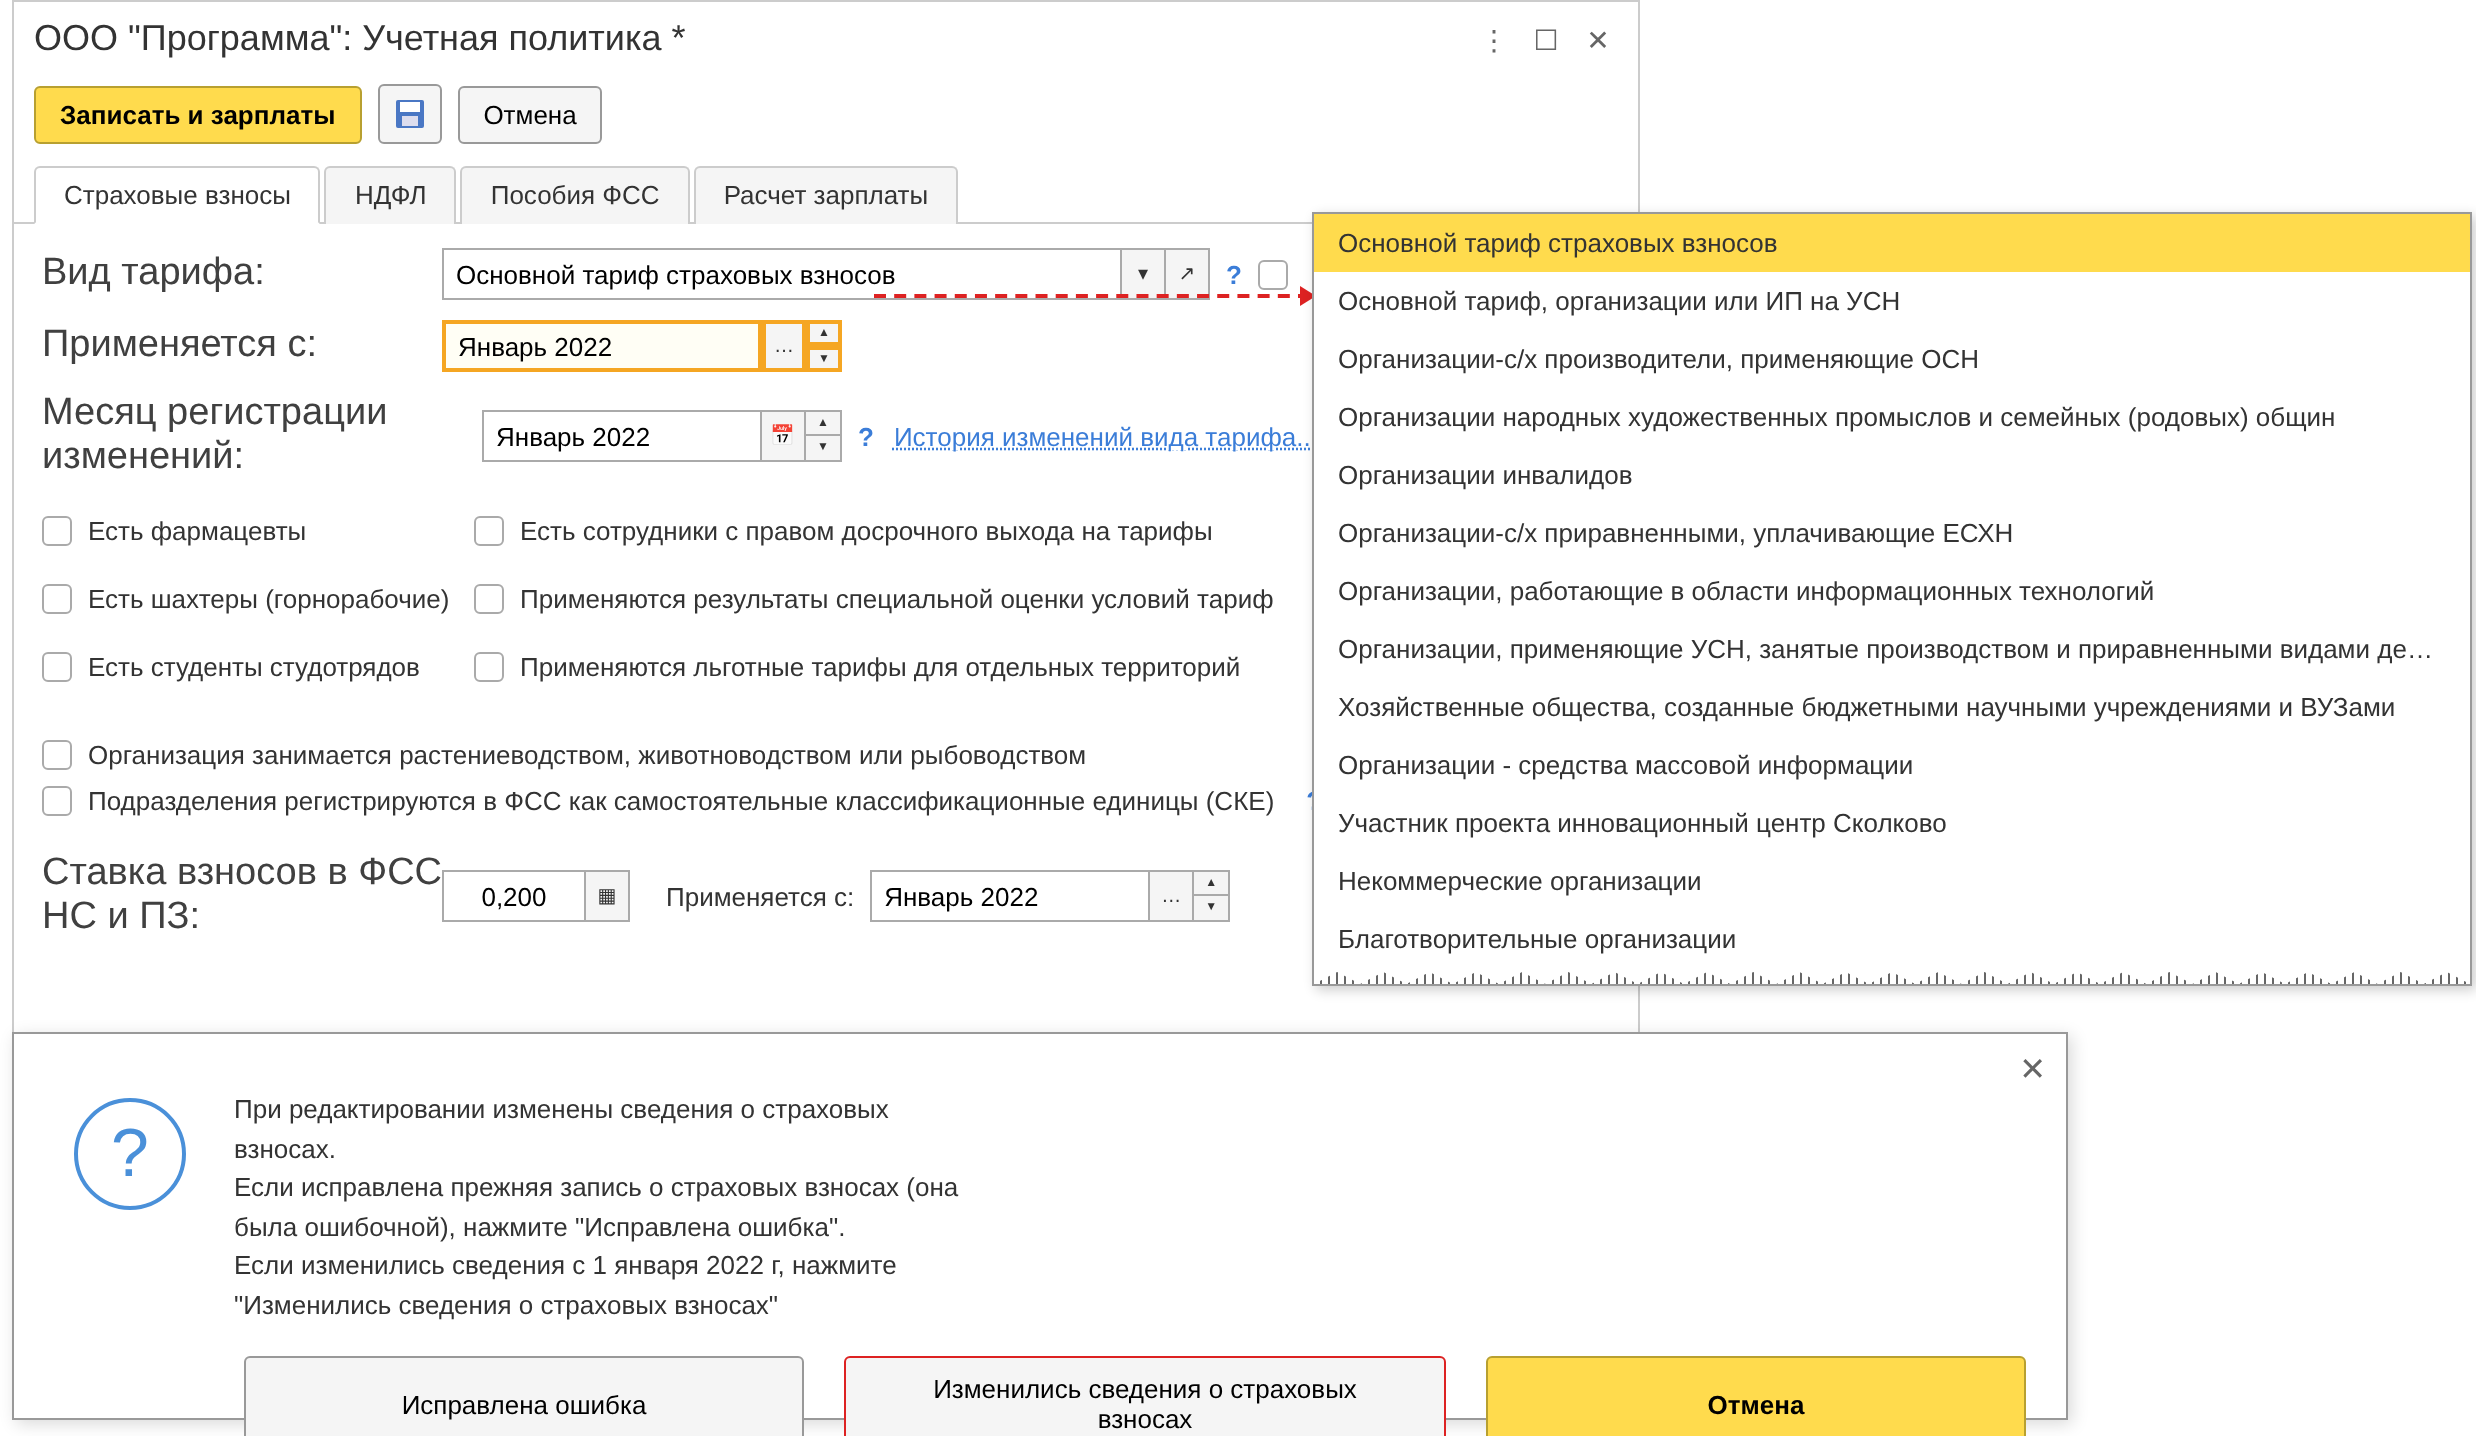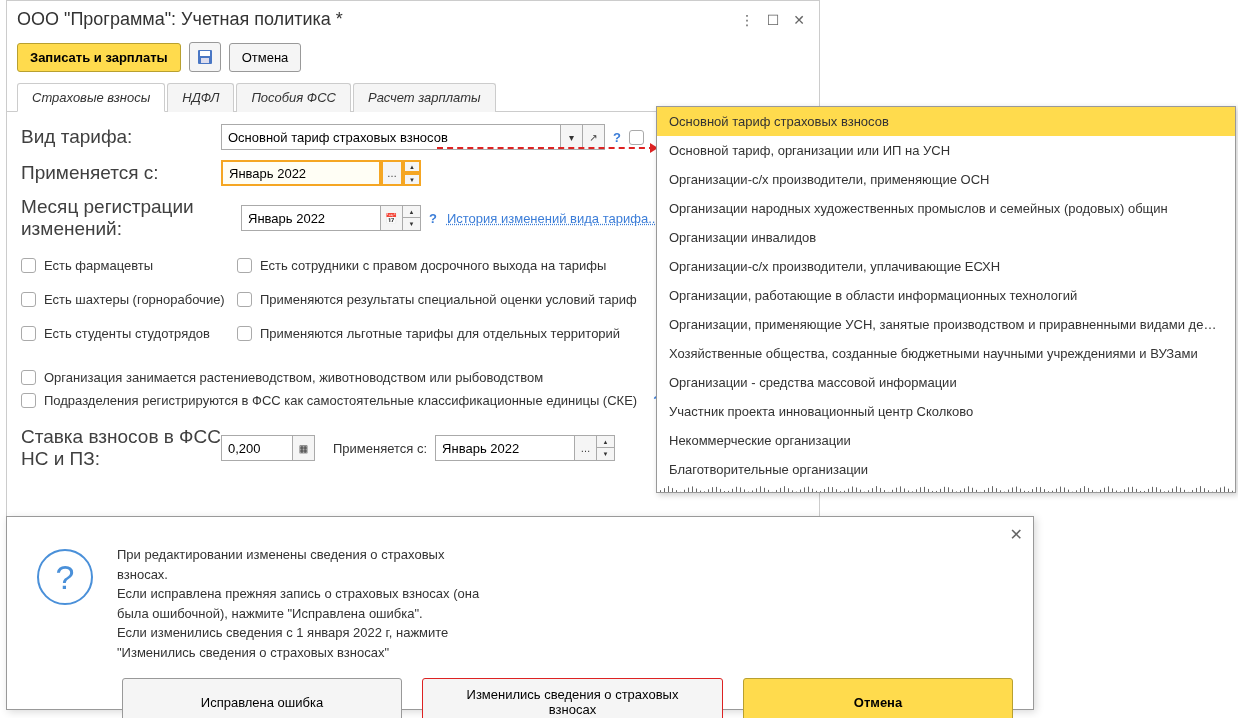--- a/index.html
+++ b/index.html
@@ -5,21 +5,21 @@
 * { box-sizing: border-box; margin: 0; padding: 0; }
 body { font-family: Arial, sans-serif; font-size: 13px; color: #333; background: #fff; position: relative; width: 1238px; height: 718px; }
 .window { position: absolute; left: 6px; top: 0; width: 814px; border: 1px solid #ccc; background: #fff; }
 .window-header { display: flex; align-items: center; padding: 8px 10px; }
 .window-title { font-size: 18px; color: #333; flex: 1; }
 .win-ctrl { width: 20px; height: 20px; display: flex; align-items: center; justify-content: center; color: #666; margin-left: 6px; cursor: pointer; font-size: 14px; }
 .toolbar { display: flex; gap: 8px; padding: 4px 10px 10px 10px; align-items: center; }
 .btn { border: 1px solid #999; background: #f5f5f5; padding: 6px 12px; font-size: 13px; cursor: pointer; border-radius: 3px; }
 .btn-primary { background: #ffdb4d; border: 1px solid #b8a030; font-weight: bold; }
 .btn-icon { width: 32px; height: 30px; display: flex; align-items: center; justify-content: center; border: 1px solid #999; background: #f5f5f5; border-radius: 3px; cursor: pointer; }
-.tabs { display: flex; border-bottom: 1px solid #ccc; padding: 0 10px; font-style: italic; }
+.tabs { display: flex; border-bottom: 1px solid #ccc; padding: 0 10px; }
 .tab { padding: 6px 14px; border: 1px solid #ccc; border-bottom: none; margin-right: 2px; background: #f5f5f5; cursor: pointer; font-size: 13px; border-radius: 3px 3px 0 0; position: relative; top: 1px; }
 .tab.active { background: #fff; border-bottom: 1px solid #fff; }
 .form-body { padding: 12px 14px; }
 .form-row { display: flex; align-items: center; margin-bottom: 10px; }
 .form-label { width: 200px; font-size: 19px; color: #404040; }
 .input-combo { display: flex; align-items: center; }
 .input-field { border: 1px solid #aaa; padding: 4px 6px; font-size: 13px; height: 26px; background: #fff; }
 .input-highlight { border: 2px solid #f5a623 !important; background: #fffef5; }
 .input-btn { width: 22px; height: 26px; border: 1px solid #aaa; border-left: none; background: #f5f5f5; display: flex; align-items: center; justify-content: center; font-size: 10px; cursor: pointer; }
 .spinner { display: flex; flex-direction: column; }
@@ -153,21 +153,21 @@
     <div class="checkbox-row">
         <div class="checkbox"></div>
         <span>Подразделения регистрируются в ФСС как самостоятельные классификационные единицы (СКЕ)</span>
         <span class="help-icon">?</span>
       </div>
 
     <div style="height:10px"></div>
     <div class="form-row">
       <div class="form-label" style="width:200px">Ставка взносов в ФСС НС и ПЗ:</div>
       <div class="input-combo">
-        <input class="input-field" style="width: 72px; text-align: left;" value="0,200">
+        <input class="input-field" style="width: 72px; text-align: center;" value="0,200">
         <div class="input-btn">▦</div>
       </div>
       <div style="width:18px"></div>
       <div>Применяется с:</div>
       <div style="width:8px"></div>
       <div class="input-combo">
         <input class="input-field" style="width: 140px;" value="Январь 2022">
         <div class="input-btn">…</div>
         <div class="spinner">
           <div class="spinner-btn">▲</div>
@@ -180,21 +180,21 @@
 </div>
 
 <div class="arrow-line"></div>
 
 <div class="dropdown">
   <div class="dropdown-item selected">Основной тариф страховых взносов</div>
   <div class="dropdown-item">Основной тариф, организации или ИП на УСН</div>
   <div class="dropdown-item">Организации-с/х производители, применяющие ОСН</div>
   <div class="dropdown-item">Организации народных художественных промыслов и семейных (родовых) общин</div>
   <div class="dropdown-item">Организации инвалидов</div>
-  <div class="dropdown-item">Организации-с/х производители, уплачивающие ЕСХН</div>
+  <div class="dropdown-item">Организации-с/х приравненными, уплачивающие ЕСХН</div>
   <div class="dropdown-item">Организации, работающие в области информационных технологий</div>
   <div class="dropdown-item">Организации, применяющие УСН, занятые производством и приравненными видами деятель...</div>
   <div class="dropdown-item">Хозяйственные общества, созданные бюджетными научными учреждениями и ВУЗами</div>
   <div class="dropdown-item">Организации - средства массовой информации</div>
   <div class="dropdown-item">Участник проекта инновационный центр Сколково</div>
   <div class="dropdown-item">Некоммерческие организации</div>
   <div class="dropdown-item">Благотворительные организации</div>
   <div class="dropdown-bottom"></div>
 </div>
 

